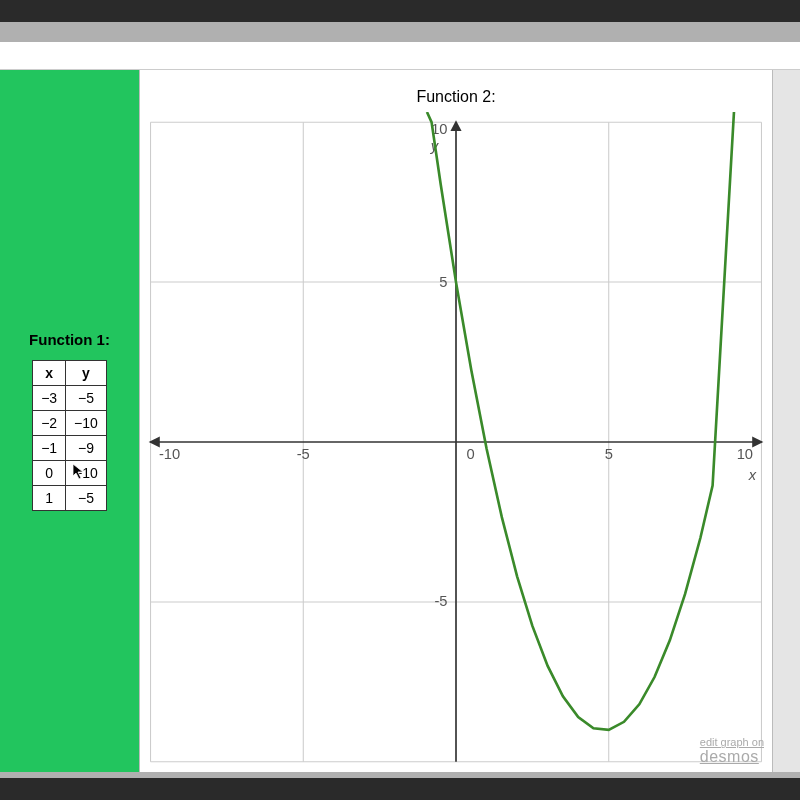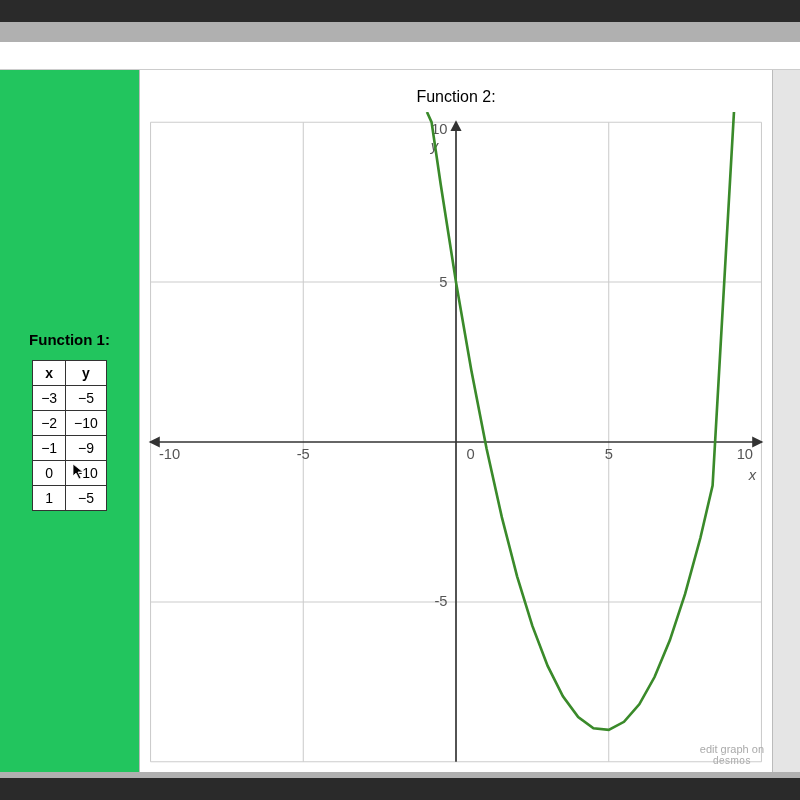--- a/index.html
+++ b/index.html
@@ -96,26 +96,27 @@
     left: 0;
     width: 100%;
     height: calc(100% - 42px);
   }
   .watermark {
     position: absolute;
     bottom: 6px;
     right: 8px;
     font-size: 11px;
     color: #aaa;
-    text-align: center;
+    text-align: left;
     line-height: 1.1;
     font-family: Arial, sans-serif;
+    text-decoration: underline;
   }
   .watermark .brand {
-    font-size: 10px;
+    font-size: 16px;
     letter-spacing: .5px;
     text-transform: lowercase;
   }
   .cursor {
     position: absolute;
     width: 14px; height: 18px;
     pointer-events: none;
   }
 </style>
 </head>

